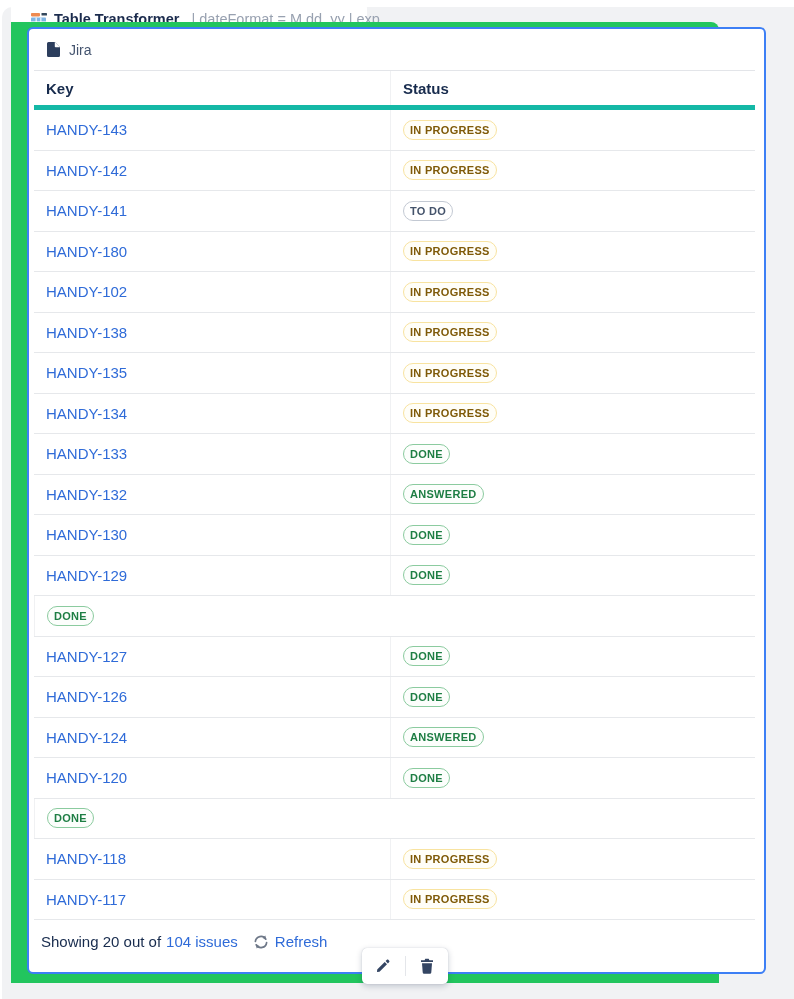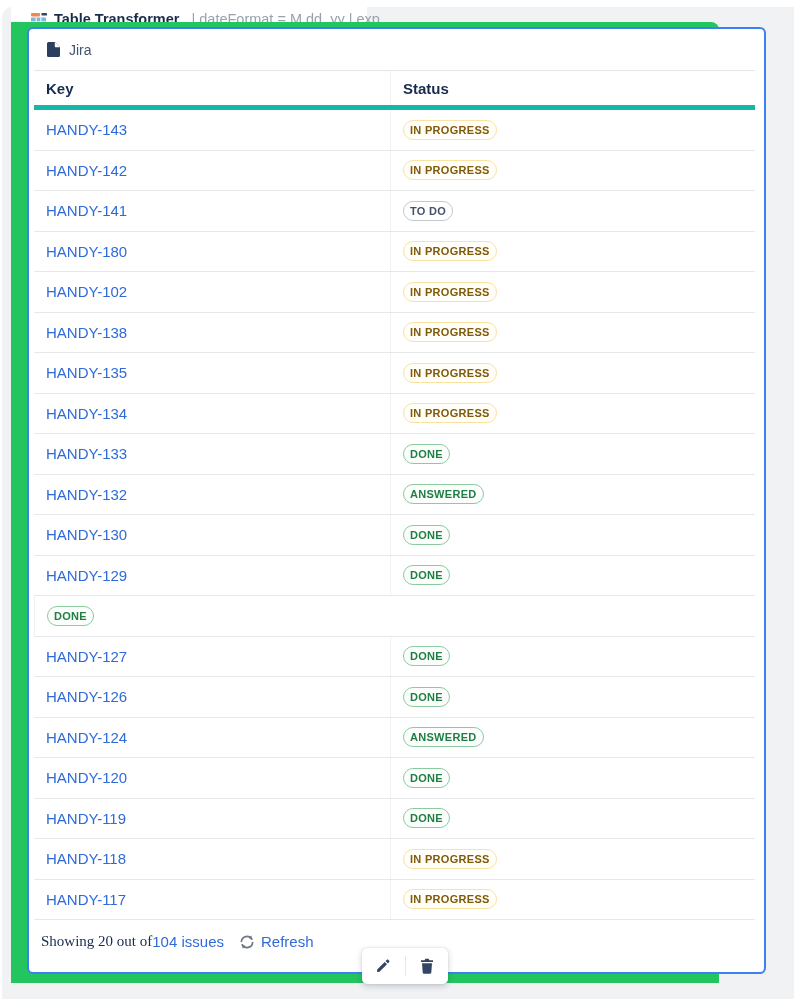--- a/index.html
+++ b/index.html
@@ -45,21 +45,21 @@
   .badge{display:inline-block;font-size:11px;font-weight:700;line-height:1;
     padding:4px 6px 3px;border-radius:10px;letter-spacing:.3px;
     border:1.5px solid transparent;background:#fff;white-space:nowrap;}
   .badge[data-status="in-progress"]{color:#7F5A08;border-color:#F8E3A0;background:#FFFEF8;}
   .badge[data-status="to-do"]{color:#44536B;border-color:#C3C9D3;background:#FFFFFF;}
   .badge[data-status="done"],
   .badge[data-status="answered"]{color:#1E7E44;border-color:#8BCB9F;background:#FCFEFC;}
   
   .footer{display:flex;align-items:center;margin-top:13px;padding-left:12px;
     font-size:15px;color:#172B4D;}
-  .footer .showing{font-family:Liberation Serif, serif;}
+  .footer .showing{margin-right:5px;}
   .refresh-wrap{display:inline-flex;margin-left:14px;}
   .refresh-icon{display:inline-flex;margin-right:5px;position:relative;top:1px;}
   
   .toolbar{position:absolute;left:362px;top:948px;width:86px;height:36px;
     background:#ffffff;border-radius:5px;display:flex;align-items:center;
     box-shadow:0 2px 6px rgba(9,30,66,.22), 0 0 1px rgba(9,30,66,.25);z-index:5;}
   .tbtn{flex:1;height:100%;background:none;border:none;display:flex;
     align-items:center;justify-content:center;cursor:pointer;padding:0;}
   .tdiv{width:1px;height:20px;background:#E4E6EA;flex:0 0 auto;}
 </style>
@@ -197,21 +197,20 @@
             <span class="badge" data-status="answered">ANSWERED</span>
           </div>
       </div>
       <div class="row">
         <div class="cell key"><a href="#" class="link">HANDY-120</a></div>
         <div class="cell status">
             <span class="badge" data-status="done">DONE</span>
           </div>
       </div>
       <div class="row">
-        <div class="cell key"><a href="#" class="link">HANDY-119</a></div>
         <div class="cell status">
             <span class="badge" data-status="done">DONE</span>
           </div>
       </div>
       <div class="row">
         <div class="cell key"><a href="#" class="link">HANDY-118</a></div>
         <div class="cell status">
             <span class="badge" data-status="in-progress">IN PROGRESS</span>
           </div>
       </div>

